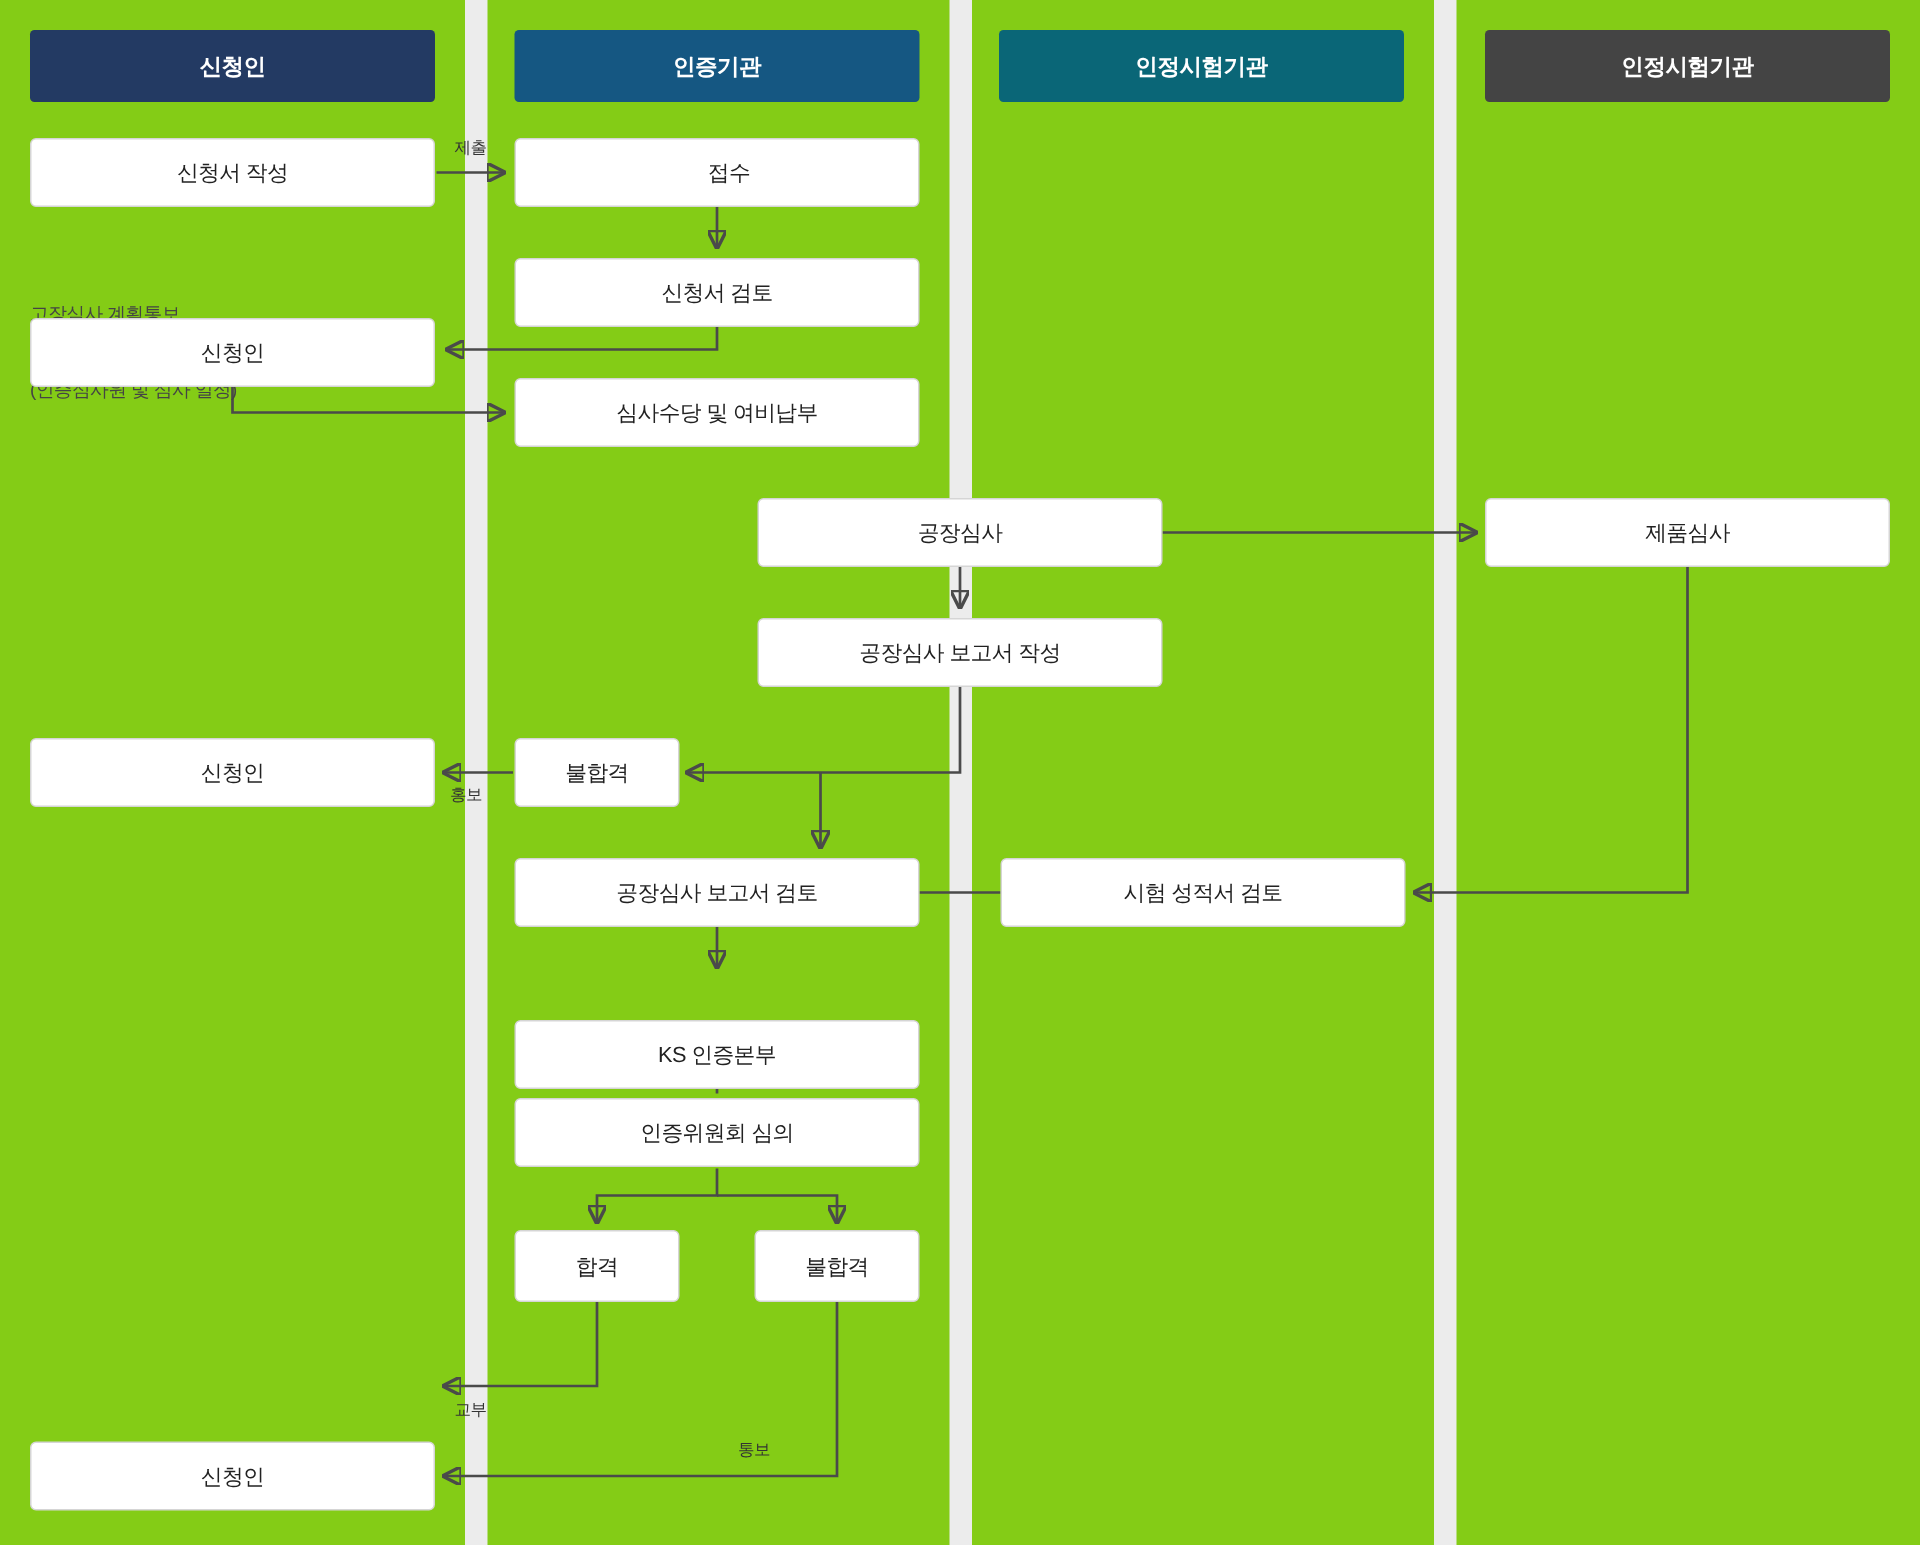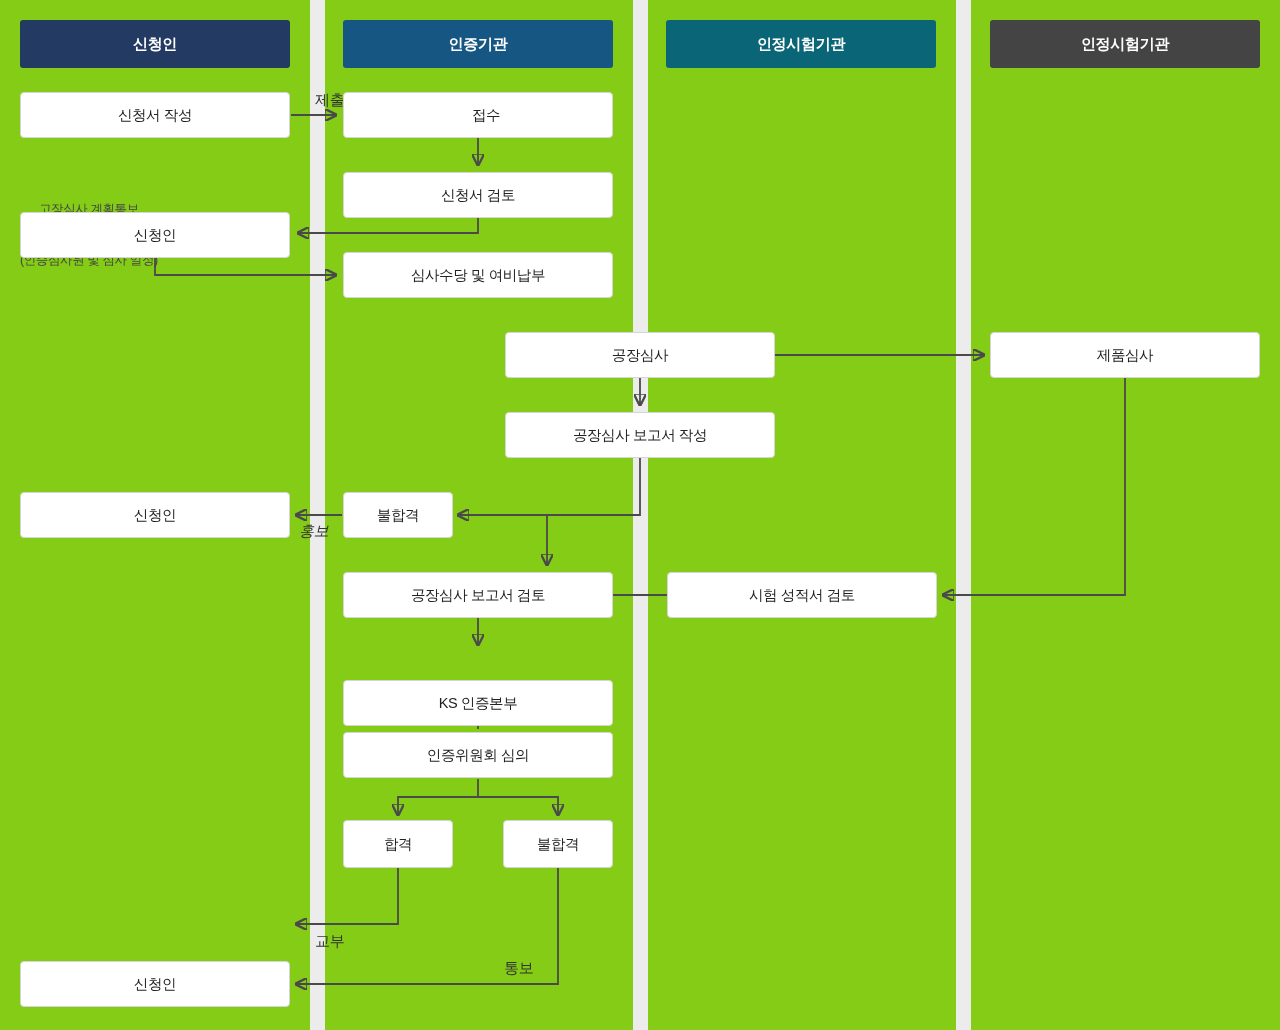--- a/index.html
+++ b/index.html
@@ -61,25 +61,24 @@
     position: absolute;
     font-size: 12.5px;
     line-height: 17px;
     color: #444444;
     letter-spacing: -0.4px;
     white-space: pre;
   }
   
   .edge-label {
     position: absolute;
-    font-size: 15px;
+    font-size: 11px;
     color: #333333;
     letter-spacing: -0.3px;
     white-space: nowrap;
-    margin-left: 12px;
   }
   
   #connectors {
     position: absolute;
     left: 0;
     top: 0;
     width: 1280px;
     height: 1030px;
     pointer-events: none;
   }
@@ -145,27 +144,27 @@
     <path d="M 478 698 L 478 729"></path>
 
     <path d="M 478 779 L 478 797 L 398 797 L 398 815" marker-end="url(#arrow)"></path>
     <path d="M 478 797 L 558 797 L 558 815" marker-end="url(#arrow)"></path>
 
     <path d="M 398 868 L 398 924 L 296 924" marker-end="url(#arrow)"></path>
 
     <path d="M 558 868 L 558 984 L 296 984" marker-end="url(#arrow)"></path>
   </svg>
 
-  <div class="note" style="left:20px; top:167px;text-align:center;">
+  <div class="note" style="left:20px; top:167px;">
     <div>고장심사 계획통보</div>
     <div>(인증심사원 및 심사 일정)</div>
   </div>
 
   <div class="edge-label" style="left:303px; top:91px;">제출</div>
-  <div class="edge-label" style="left:287px; top:522px;font-style:italic;">홍보</div>
+  <div class="edge-label" style="left:300px; top:522px;">홍보</div>
   <div class="edge-label" style="left:303px; top:932px;">교부</div>
   <div class="edge-label" style="left:492px; top:959px;">통보</div>
 
   <div class="node" style="left:20px; top:92px; width:270px; height:46px;justify-content:center;">
     <span>신청서 작성</span>
   </div>
 
   <div class="node" style="left:343px; top:92px; width:270px; height:46px;padding-left:16px;">
     <span>접수</span>
   </div>

